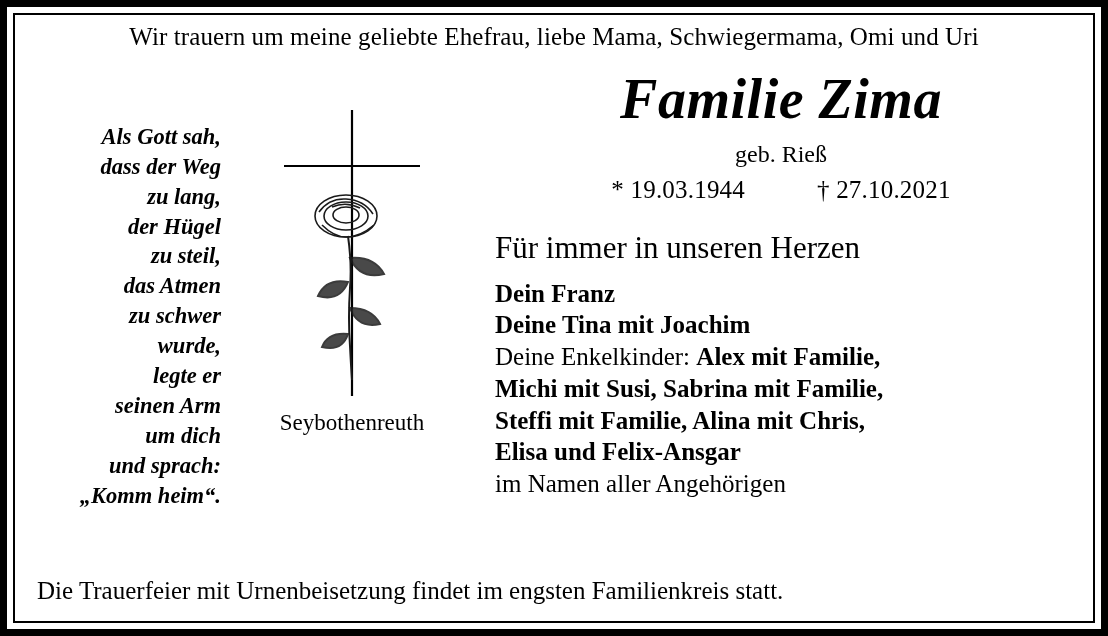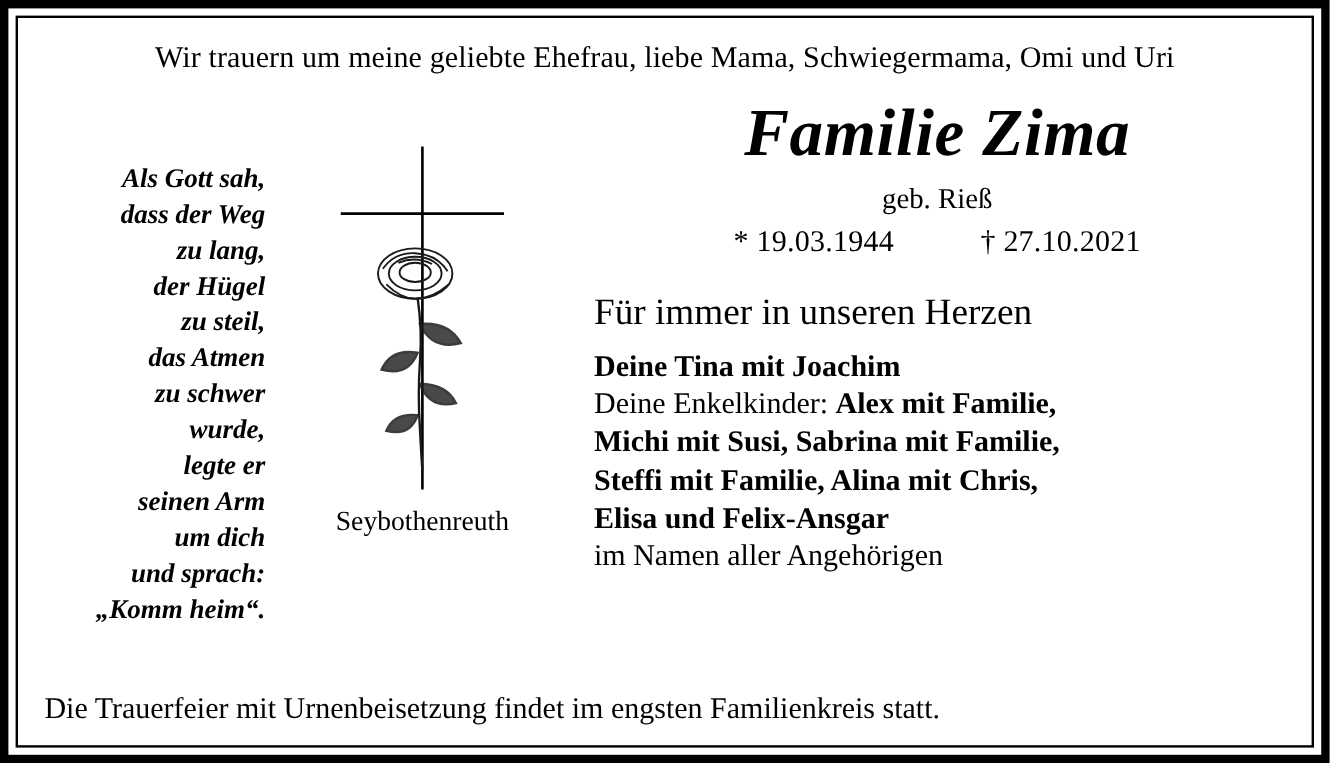--- a/index.html
+++ b/index.html
@@ -22,21 +22,21 @@
     height: 636px;
     background: #ffffff;
     border: 7px solid #000000;
     padding: 6px;
   }
   .inner-frame {
     box-sizing: border-box;
     width: 100%;
     height: 100%;
     border: 2px solid #000000;
-    padding: 16px 22px 10px 22px;
+    padding: 4px 22px 10px 22px;
     display: flex;
     flex-direction: column;
   }
 
   .top-line {
     text-align: center;
     font-size: 25px;
     line-height: 1.15;
     letter-spacing: 0.1px;
     margin-top: 4px;
@@ -196,20 +196,21 @@
       </div>
 
       <div class="main-col">
         <div class="name">Familie Zima</div>
         <div class="maiden">geb. Rieß</div>
         <div class="dates">
           <span class="birth">* 19.03.1944</span><span class="death">† 27.10.2021</span>
         </div>
         <div class="forever">Für immer in unseren Herzen</div>
         <div class="mourners">
+          <div class="bold">Dein Franz</div>
           <div class="bold">Deine Tina mit Joachim</div>
           <div class="reg"><span>Deine Enkelkinder: </span><span class="bold">Alex mit Familie,</span></div>
           <div class="bold">Michi mit Susi, Sabrina mit Familie,</div>
           <div class="bold">Steffi mit Familie, Alina mit Chris,</div>
           <div class="bold">Elisa und Felix-Ansgar</div>
           <div class="reg">im Namen aller Angehörigen</div>
         </div>
       </div>
 
     </div>

